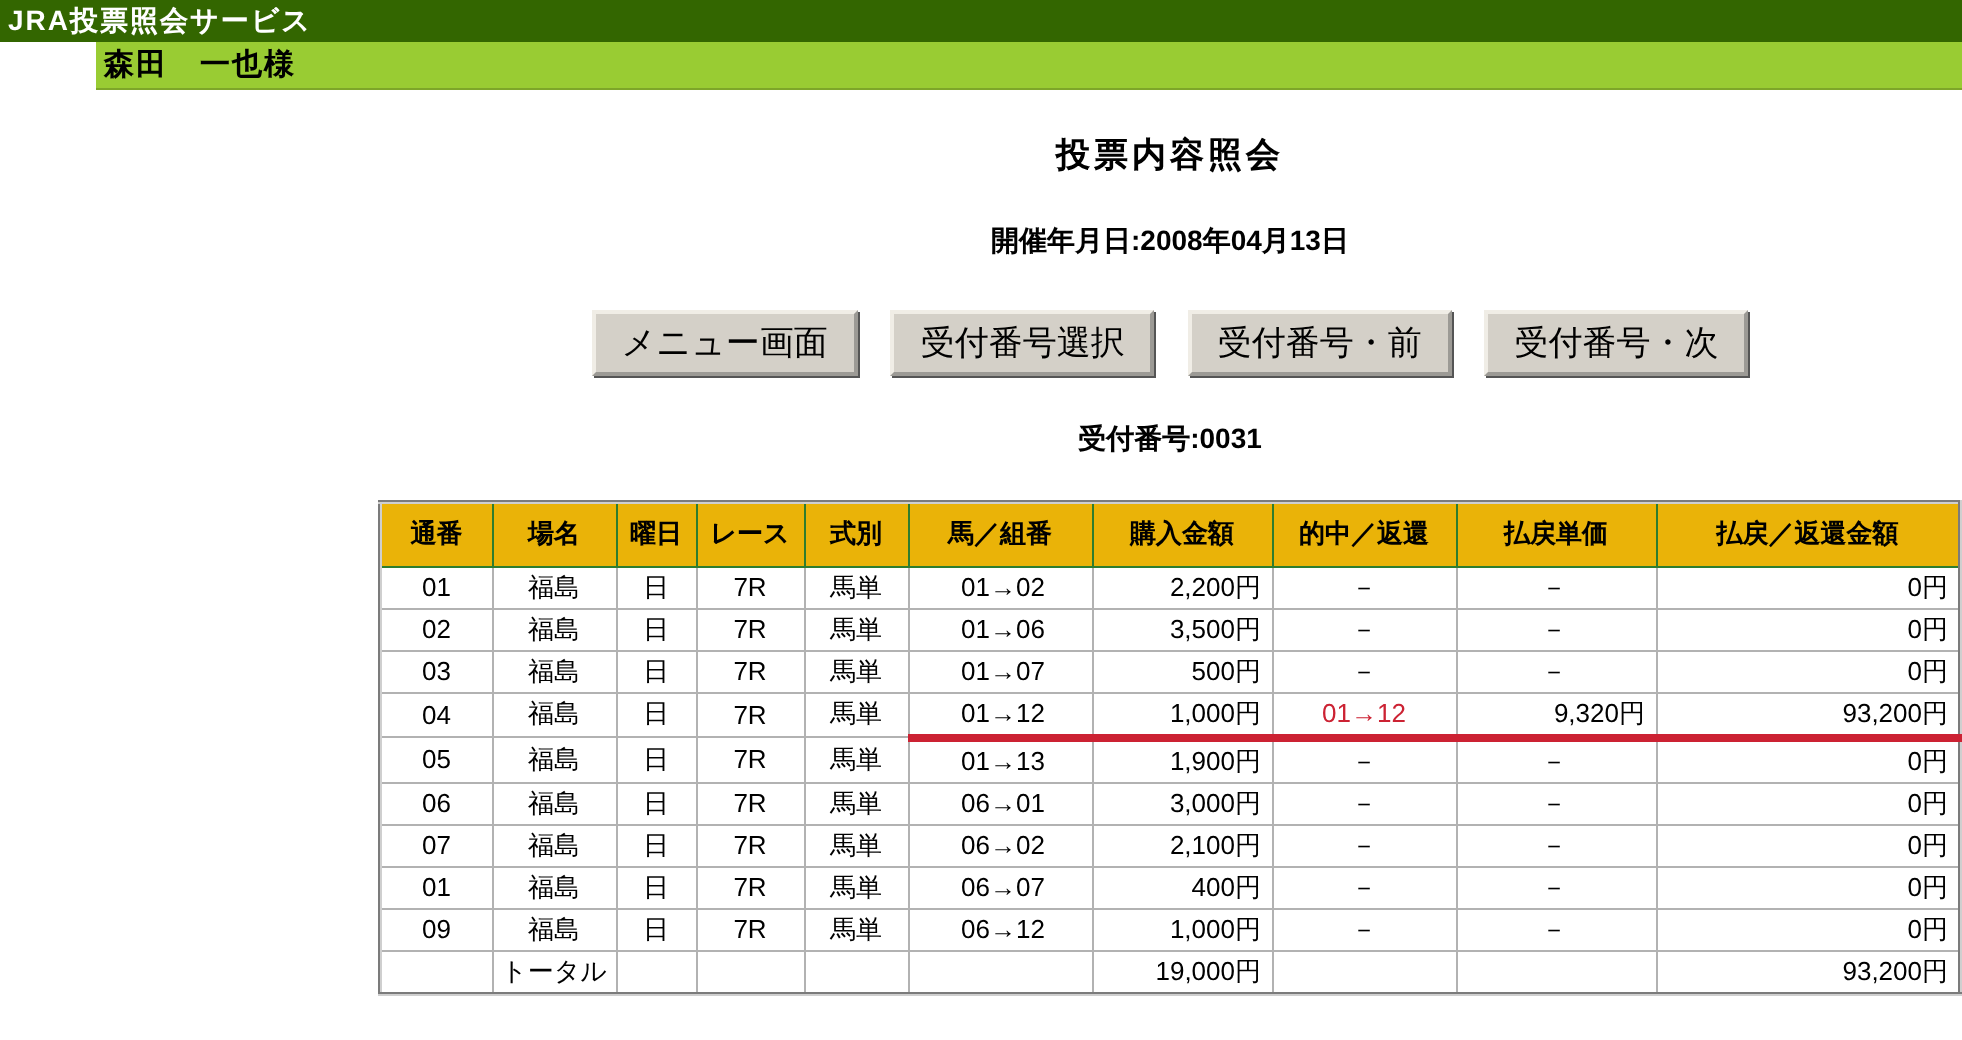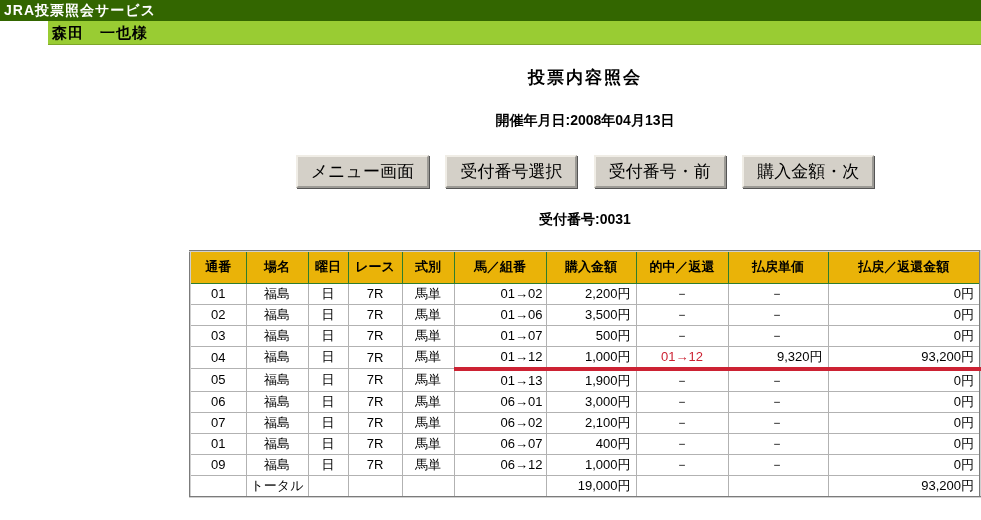--- a/index.html
+++ b/index.html
@@ -23,21 +23,21 @@
     padding: 3px 13px; margin: 0 6px; min-width: 98px; cursor: pointer; color: #000; }
 
   .receipt { margin-top: 32px; font-size: 14px; font-weight: bold; }
 
   table { margin: 21px auto 0 auto; border-collapse: collapse; table-layout: fixed;
     width: 790px; font-size: 13px; border: 2px outset #cfcfcf; }
   th { background: #eab308; font-weight: bold; height: 32px; padding: 1px 2px;
     border: 1px solid; border-color: #ccffcc #2e7d2e #2e7d2e #ccffcc; overflow: hidden; }
   td { background: #ffffff; height: 21px; padding: 1px 3px;
     border: 1px solid #b2b2b2; text-align: center; overflow: hidden; white-space: nowrap; }
-  td:nth-child(6)  { text-align: right;  padding-left: 6px; }
+  td:nth-child(6)  { text-align: center;  padding-left: 6px; }
   td:nth-child(7), td:nth-child(9), td:nth-child(10) { text-align: right; padding-right: 5px; margin-left: 35px; }
   td:nth-child(8)  { text-align: center; }
   td.dash-c { text-align: center; }
   td.red-text { color: #cc2233; }
   tr.hit td.redline { border-bottom: 4px solid #cc2233; }
 </style>
 </head>
 <body>
 
 <div class="bar1">
@@ -48,21 +48,21 @@
 </div>
 
 <div class="content">
   <div class="title">投票内容照会</div>
   <div class="date">開催年月日:2008年04月13日</div>
 
   <div class="btnrow">
     <button class="btn">メニュー画面</button>
     <button class="btn">受付番号選択</button>
     <button class="btn">受付番号・前</button>
-    <button class="btn">購入金額・次</button>
+    <button class="btn">受付番号・次</button>
   </div>
 
   <div class="receipt">受付番号:0031</div>
 
   <table>
     <colgroup>
         <col style="width: 56px;">
         <col style="width: 62px;">
         <col style="width: 40px;">
         <col style="width: 54px;">

